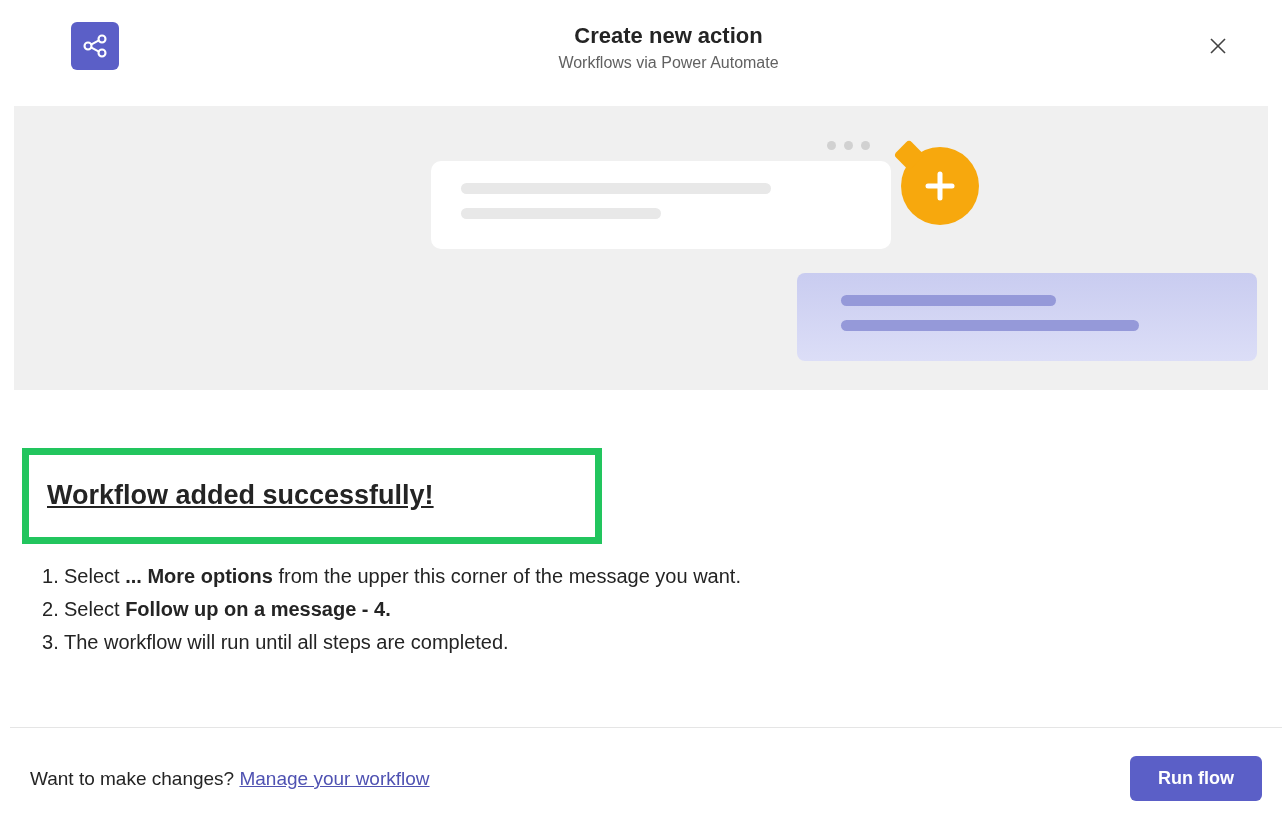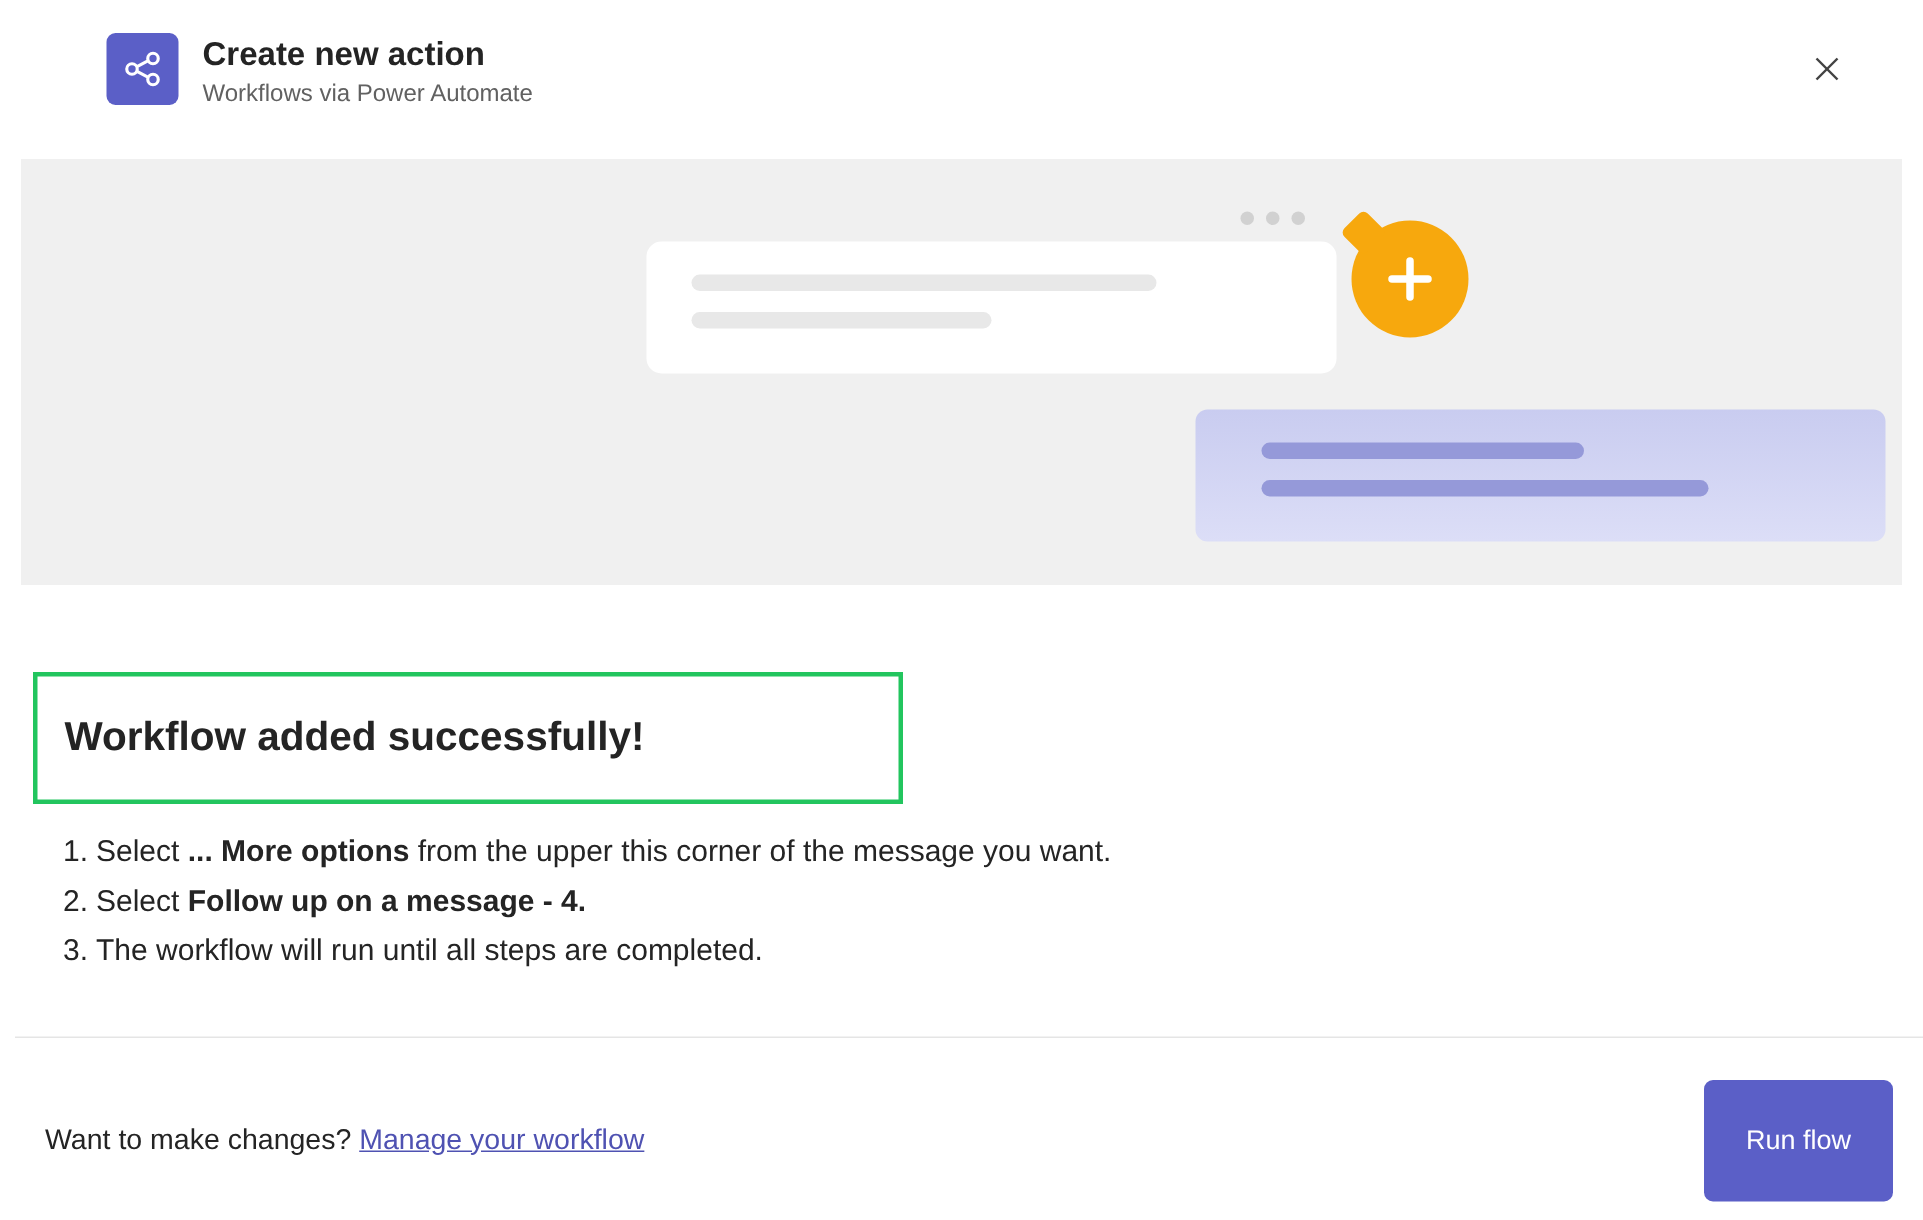--- a/index.html
+++ b/index.html
@@ -16,20 +16,21 @@
     height: 100%;
     display: flex;
     flex-direction: column;
   }
 
   
   .header {
     display: flex;
     align-items: flex-start;
     padding: 22px 48px 16px 71px;
+    text-align: center;
   }
   .app-icon {
     width: 48px;
     height: 48px;
     border-radius: 6px;
     background: #5B5FC7;
     display: flex;
     align-items: center;
     justify-content: center;
     flex-shrink: 0;
@@ -131,25 +132,26 @@
   }
   .bubble-purple .bar.b1 { width: 215px; }
   .bubble-purple .bar.b2 { width: 298px; margin-bottom: 0; }
 
   
   .content {
     padding: 58px 40px 0 40px;
     flex: 1;
   }
   .highlight-box {
-    border: 3px solid #22c55e;
+    border: 7px solid #22c55e;
     padding: 24px 24px 22px 18px;
     margin-left: -18px;
     width: 580px;
     margin-bottom: 16px;
+    text-decoration: underline;
   }
   .success-heading {
     font-size: 27px;
     font-weight: 700;
     line-height: 1.25;
     margin-bottom: 2px;
   }
   .success-desc {
     font-size: 20px;
     line-height: 1.5;
@@ -188,22 +190,22 @@
   .footer-link {
     color: #4F52B2;
     text-decoration: underline;
     cursor: pointer;
   }
   .run-btn {
     background: #5B5FC7;
     color: #fff;
     border: none;
     font-size: 18px;
-    font-weight: 400;
-    padding: 30px 28px;
+    font-weight: 700;
+    padding: 12px 28px;
     border-radius: 6px;
     cursor: pointer;
   }
 </style>
 </head>
 <body>
 
 <div class="dialog">
 
   <div class="header">

